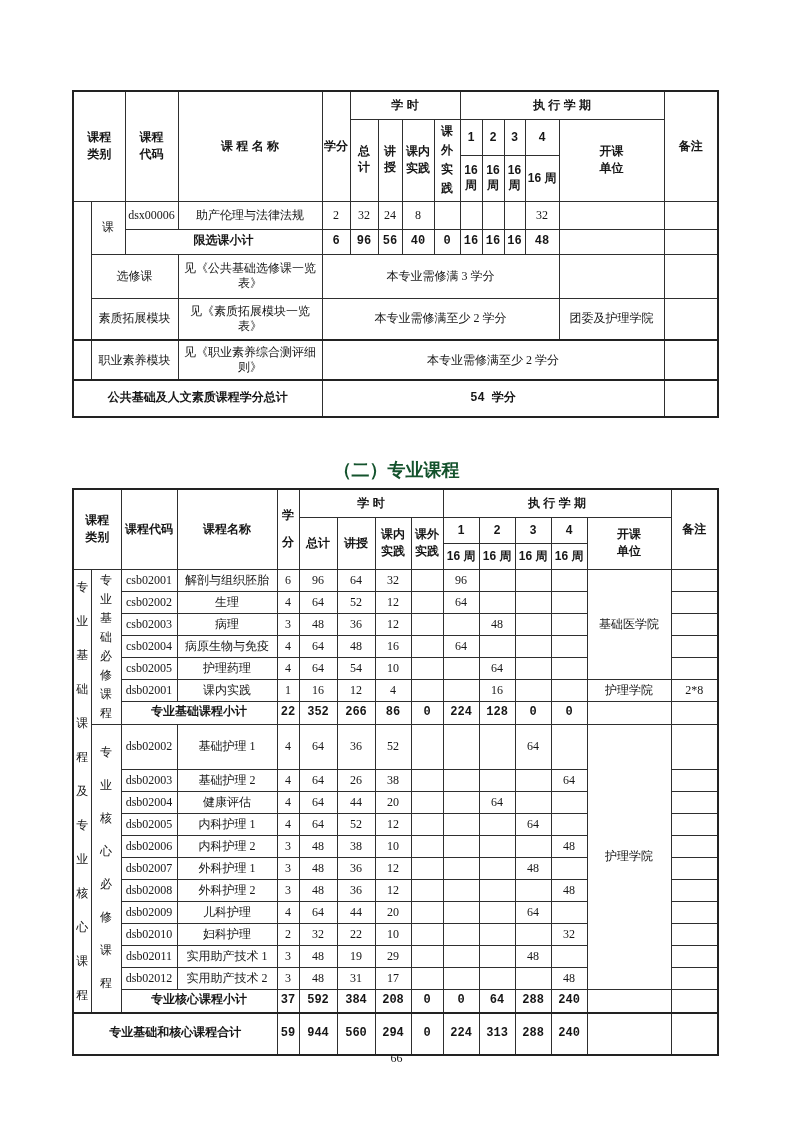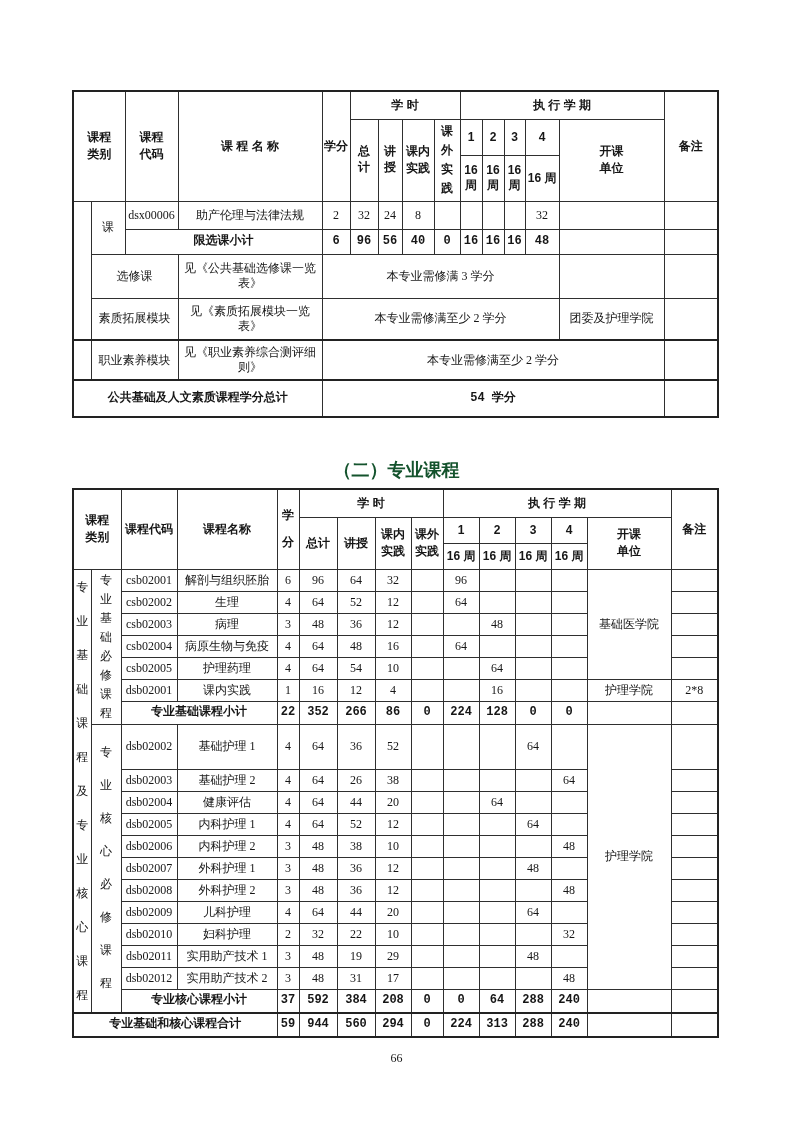--- a/index.html
+++ b/index.html
@@ -451,21 +451,21 @@
           <td>384</td>
           <td>208</td>
           <td>0</td>
           <td>0</td>
           <td>64</td>
           <td>288</td>
           <td>240</td>
       <td></td>
           <td></td>
     </tr>
-    <tr style="height:24px" class="bold thk">
+    <tr style="height:42px" class="bold thk">
       <td colspan="4">专业基础和核心课程合计</td>
       <td>59</td>
           <td>944</td>
           <td>560</td>
           <td>294</td>
           <td>0</td>
           <td>224</td>
           <td>313</td>
           <td>288</td>
           <td>240</td>

